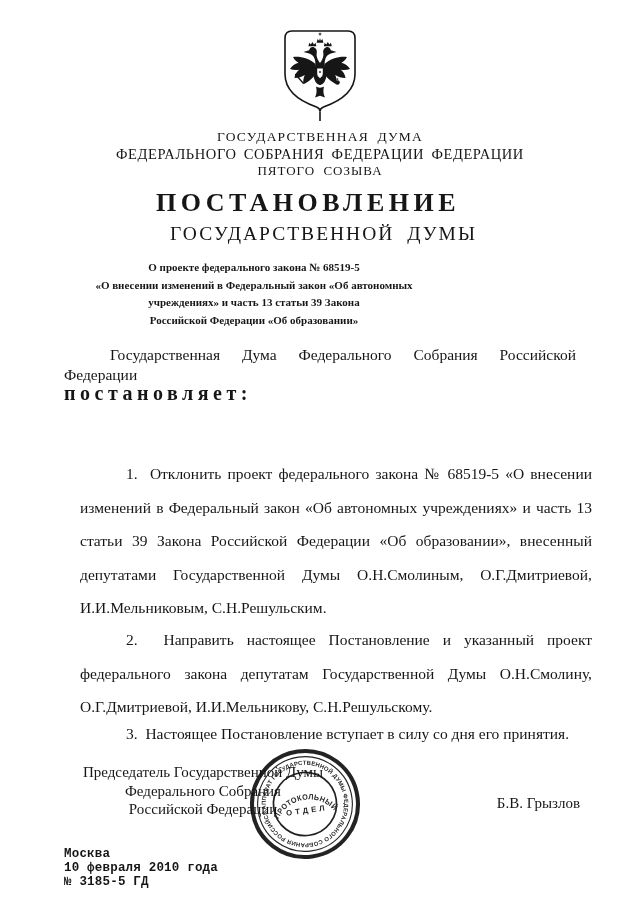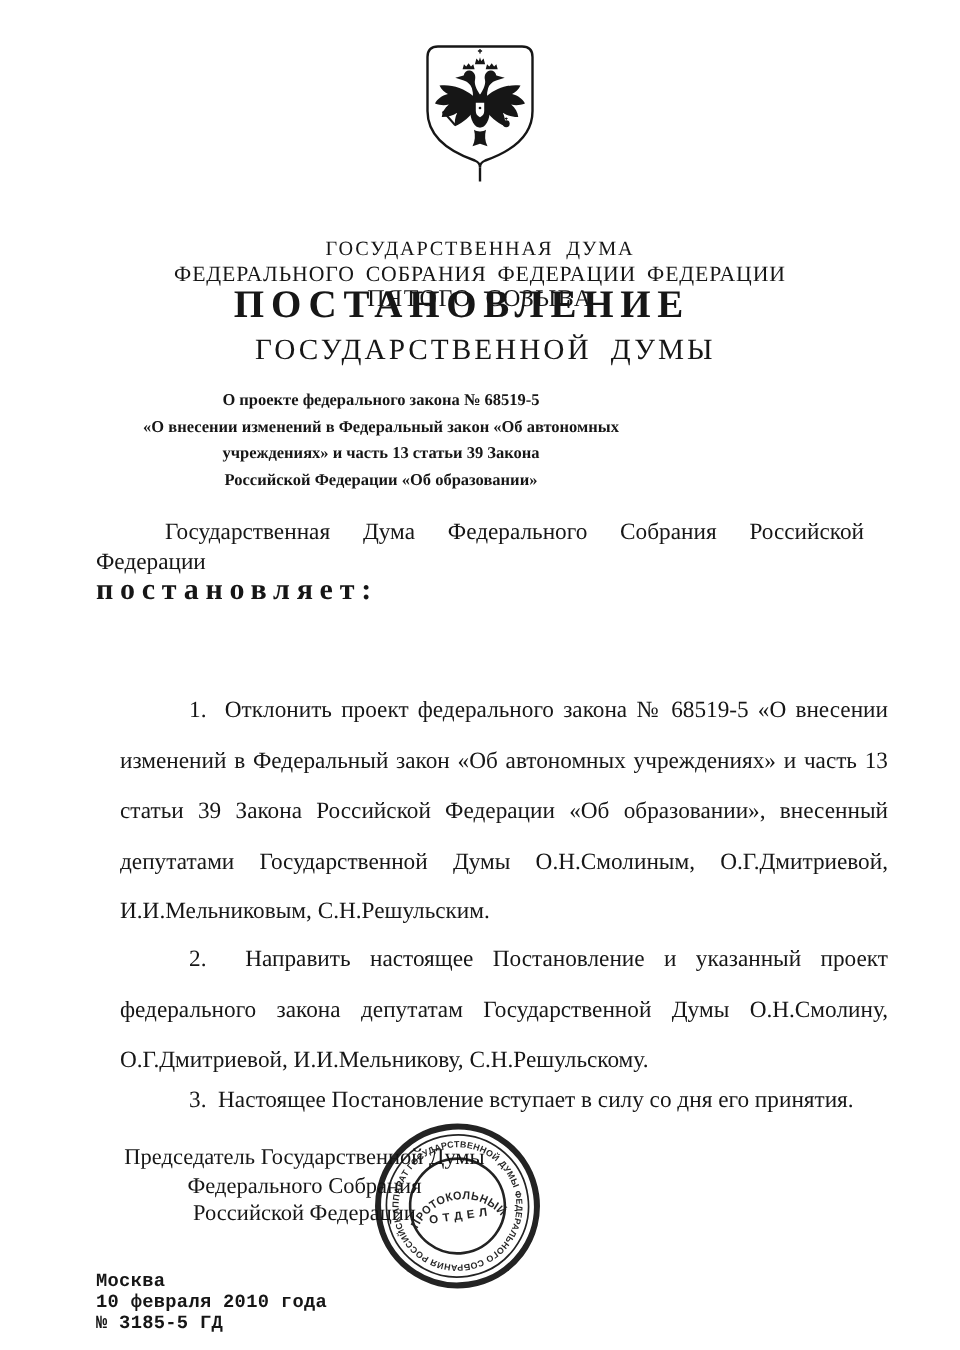--- a/index.html
+++ b/index.html
@@ -8,24 +8,24 @@
     width:640px;height:900px;
     margin:0 auto;
     background:#ffffff;
     color:#161616;
     font-family:"Liberation Serif", serif;
     overflow:hidden;
   }
   
   .emblem{position:absolute;left:282px;top:28px;width:76px;height:94px;}
   
-  .org-header{position:absolute;left:0;top:128px;width:640px;text-align:center;margin-top:29px;}
+  .org-header{position:absolute;left:0;top:128px;width:640px;text-align:center;}
   .org-line1{font-size:13.5px;letter-spacing:1.2px;line-height:17px;word-spacing:4px;}
   .org-line2{font-size:14.5px;letter-spacing:0.6px;line-height:18px;word-spacing:3px;}
-  .org-line3{font-size:16px;letter-spacing:1px;line-height:16px;word-spacing:4px;}
+  .org-line3{font-size:13px;letter-spacing:1px;line-height:16px;word-spacing:4px;}
   
   .doc-title{position:absolute;left:0;top:188px;width:616px;text-align:center;}
   .doc-title-main{font-size:26px;font-weight:bold;letter-spacing:4.5px;line-height:30px;}
   .doc-title-sub{font-size:19.5px;letter-spacing:2px;line-height:24px;margin-top:4px;word-spacing:6px;padding-left:31px;}
   
   .subject{position:absolute;left:0;top:259px;width:508px;text-align:center;
            font-weight:bold;font-size:11px;line-height:17.5px;}
   
   .intro-line{
     position:absolute;left:64px;top:345px;width:512px;
@@ -123,20 +123,21 @@
 
   <p class="body-par par1">1.&nbsp; Отклонить проект федерального закона № 68519-5 «О внесении изменений в Федеральный закон «Об автономных учреждениях» и часть 13 статьи 39 Закона Российской Федерации «Об образовании», внесенный депутатами Государственной Думы О.Н.Смолиным, О.Г.Дмитриевой, И.И.Мельниковым, С.Н.Решульским.</p>
   <p class="body-par par2">2.&nbsp; Направить настоящее Постановление и указанный проект федерального закона депутатам Государственной Думы О.Н.Смолину, О.Г.Дмитриевой, И.И.Мельникову, С.Н.Решульскому.</p>
   <p class="body-par par3">3.&nbsp; Настоящее Постановление вступает в силу со дня его принятия.</p>
 
   <div class="sig-block">
     <div>Председатель Государственной Думы</div>
     <div>Федерального Собрания</div>
     <div>Российской Федерации</div>
   </div>
+  <div class="sig-name">Б.В. Грызлов</div>
 
   <svg class="stamp" viewBox="0 0 110 110" xmlns="http://www.w3.org/2000/svg">
     <defs>
       <path id="ringPath" d="M16.5,55 a38.5,38.5 0 1 1 77,0 a38.5,38.5 0 1 1 -77,0"></path>
       <path id="arcCenter" d="M26,68 A 33,33 0 0 1 84,68"></path>
     </defs>
     <g transform="rotate(-8 55 55)">
       <circle cx="55" cy="55" r="52" fill="none" stroke="#111" stroke-width="4"></circle>
       <circle cx="55" cy="55" r="46.5" fill="none" stroke="#111" stroke-width="1.1"></circle>
       <circle cx="55" cy="55" r="31" fill="none" stroke="#111" stroke-width="1.7"></circle>

